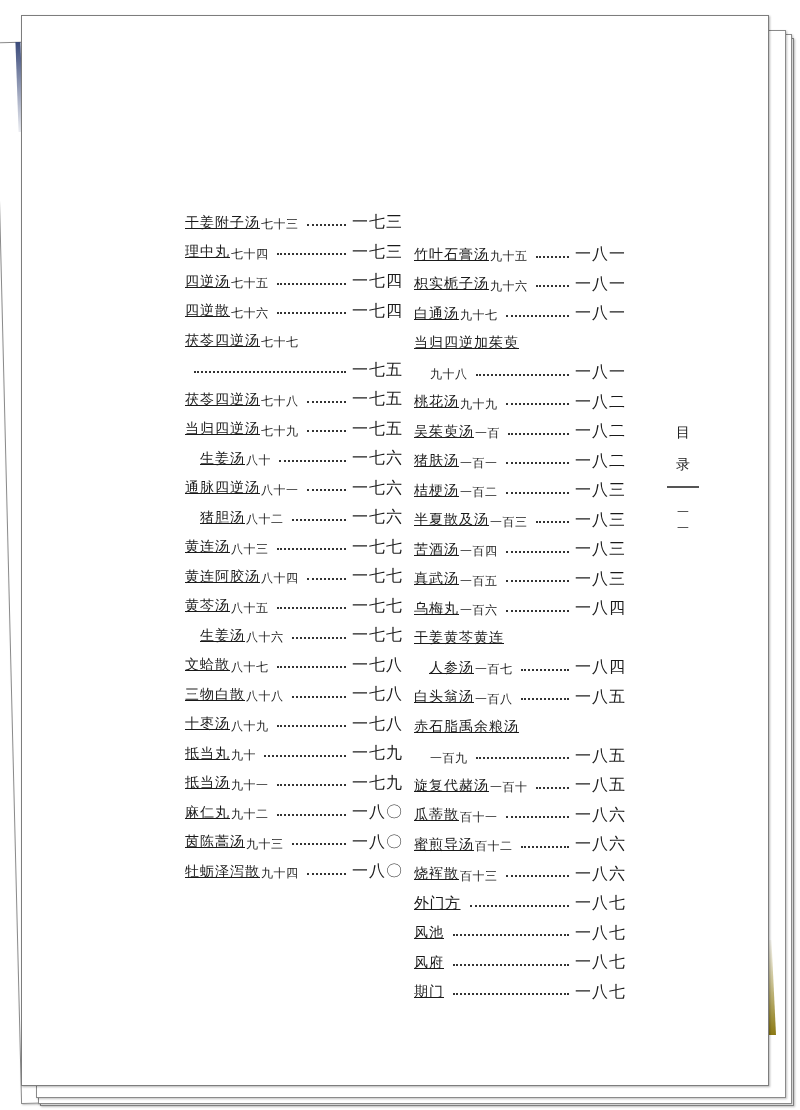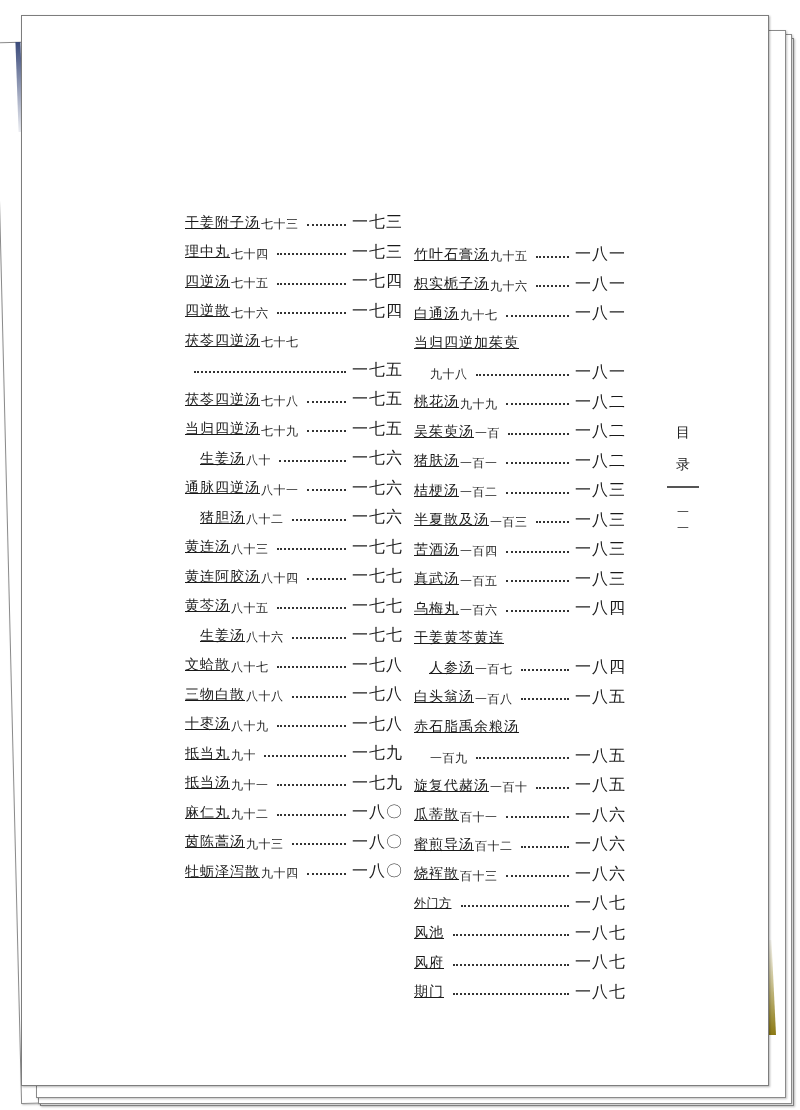--- a/index.html
+++ b/index.html
@@ -63,21 +63,21 @@
     .toc-col.right { left: 392px; width: 212px; margin-top: 32px; }
     .toc-row {
       height: 29.5px;
       display: flex;
       align-items: center;
       font-size: 14px;
       white-space: nowrap;
       letter-spacing: 1px;
     }
     .toc-row.indent .entry-title { padding-left: 15px; }
-    .toc-row.section .entry-title { letter-spacing: 0.5px; font-size: 12px; }
+    .toc-row.section .entry-title { letter-spacing: 0.5px; font-size: 15px; }
     .entry-title { font-weight: normal; text-decoration: underline; }
     .entry-num {
       font-size: 12px;
       margin-left: 1px;
       letter-spacing: 0.5px;
       position: relative;
       top: 2px;
     }
     .leader {
       flex: 1;

